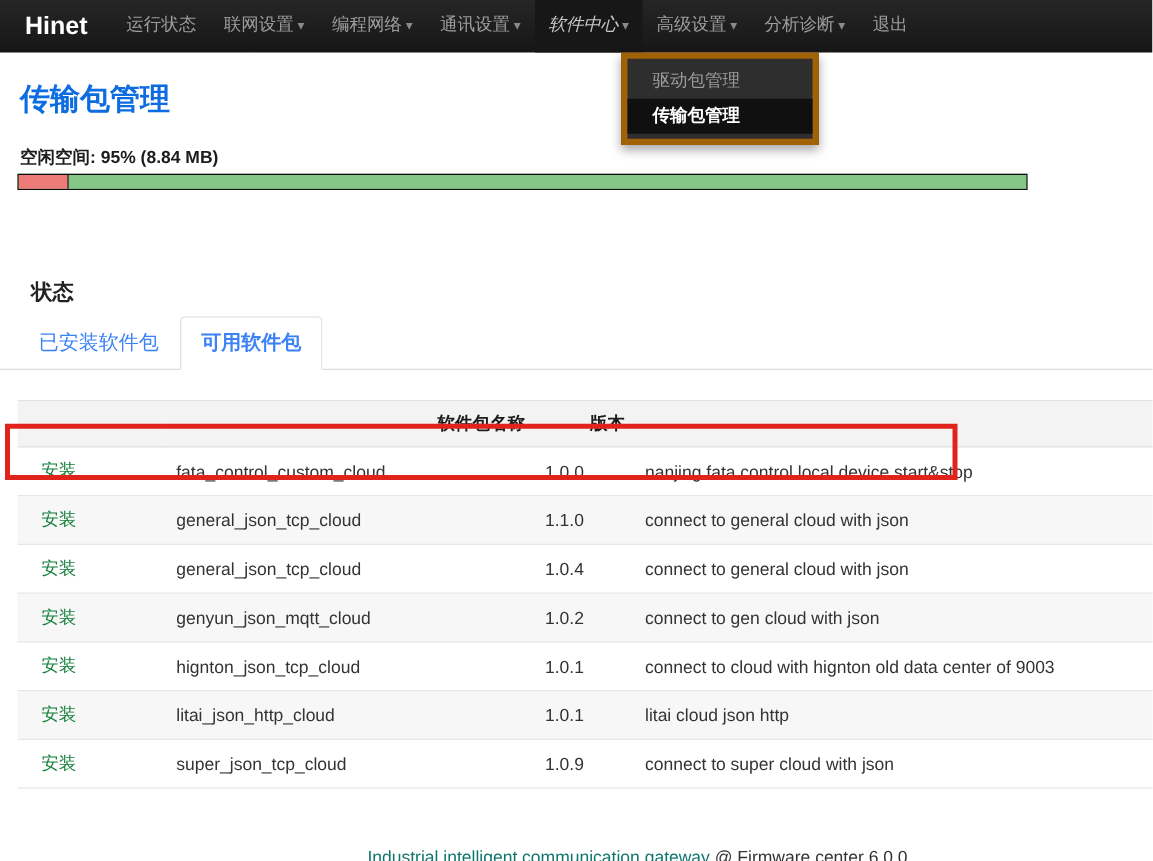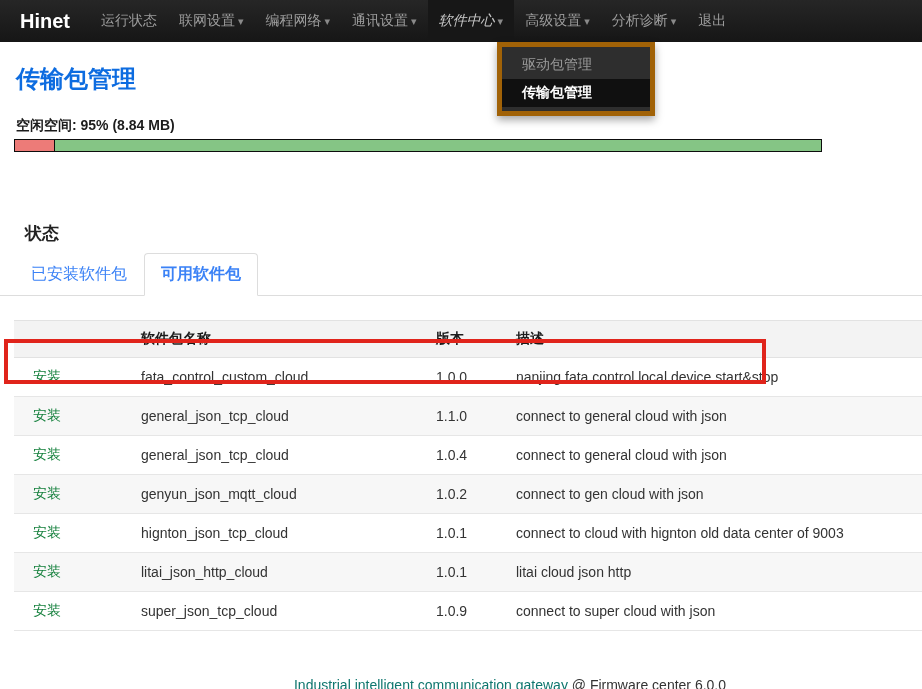--- a/index.html
+++ b/index.html
@@ -38,21 +38,21 @@
   
   .tabs { list-style:none; display:flex; margin-top:8px; padding-left:14px;
     border-bottom:1px solid #ddd; }
   .tabs li { font-size:16px; color:#3b82f6; padding:10px 16px; cursor:pointer;
     margin-bottom:-1px; border:1px solid transparent;text-align:right; }
   .tabs li.active { background:#fff; border:1px solid #ddd; border-bottom:1px solid #fff;
     border-radius:4px 4px 0 0; font-weight:bold; }
 
   
   table { margin:24px 0 0 14px; width:1006px; border-collapse:collapse; font-size:14px; }
-  thead th { background:#f3f3f3; text-align:left; font-weight:bold; color:#1c1c1c;
+  thead th { background:#f3f3f3; text-align:right; font-weight:bold; color:#1c1c1c;
     padding:9px 8px; border-top:1px solid #e2e2e2; border-bottom:1px solid #e2e2e2; }
   tbody td { padding:10px 8px; color:#333; border-bottom:1px solid #e6e6e6; height:38px; }
   tbody tr:nth-child(even) { background:#f7f7f7; }
   th.c-install, td.c-install { width:119px; padding-left:19px; }
   th.c-name,    td.c-name    { width:295px; }
   th.c-version, td.c-version { width:80px;  }
   a.install-link { color:#15803d; text-decoration:none; cursor:pointer; }
 
   
   .highlight-rect { position:absolute; left:4px; top:339px; width:762px; height:45px;

